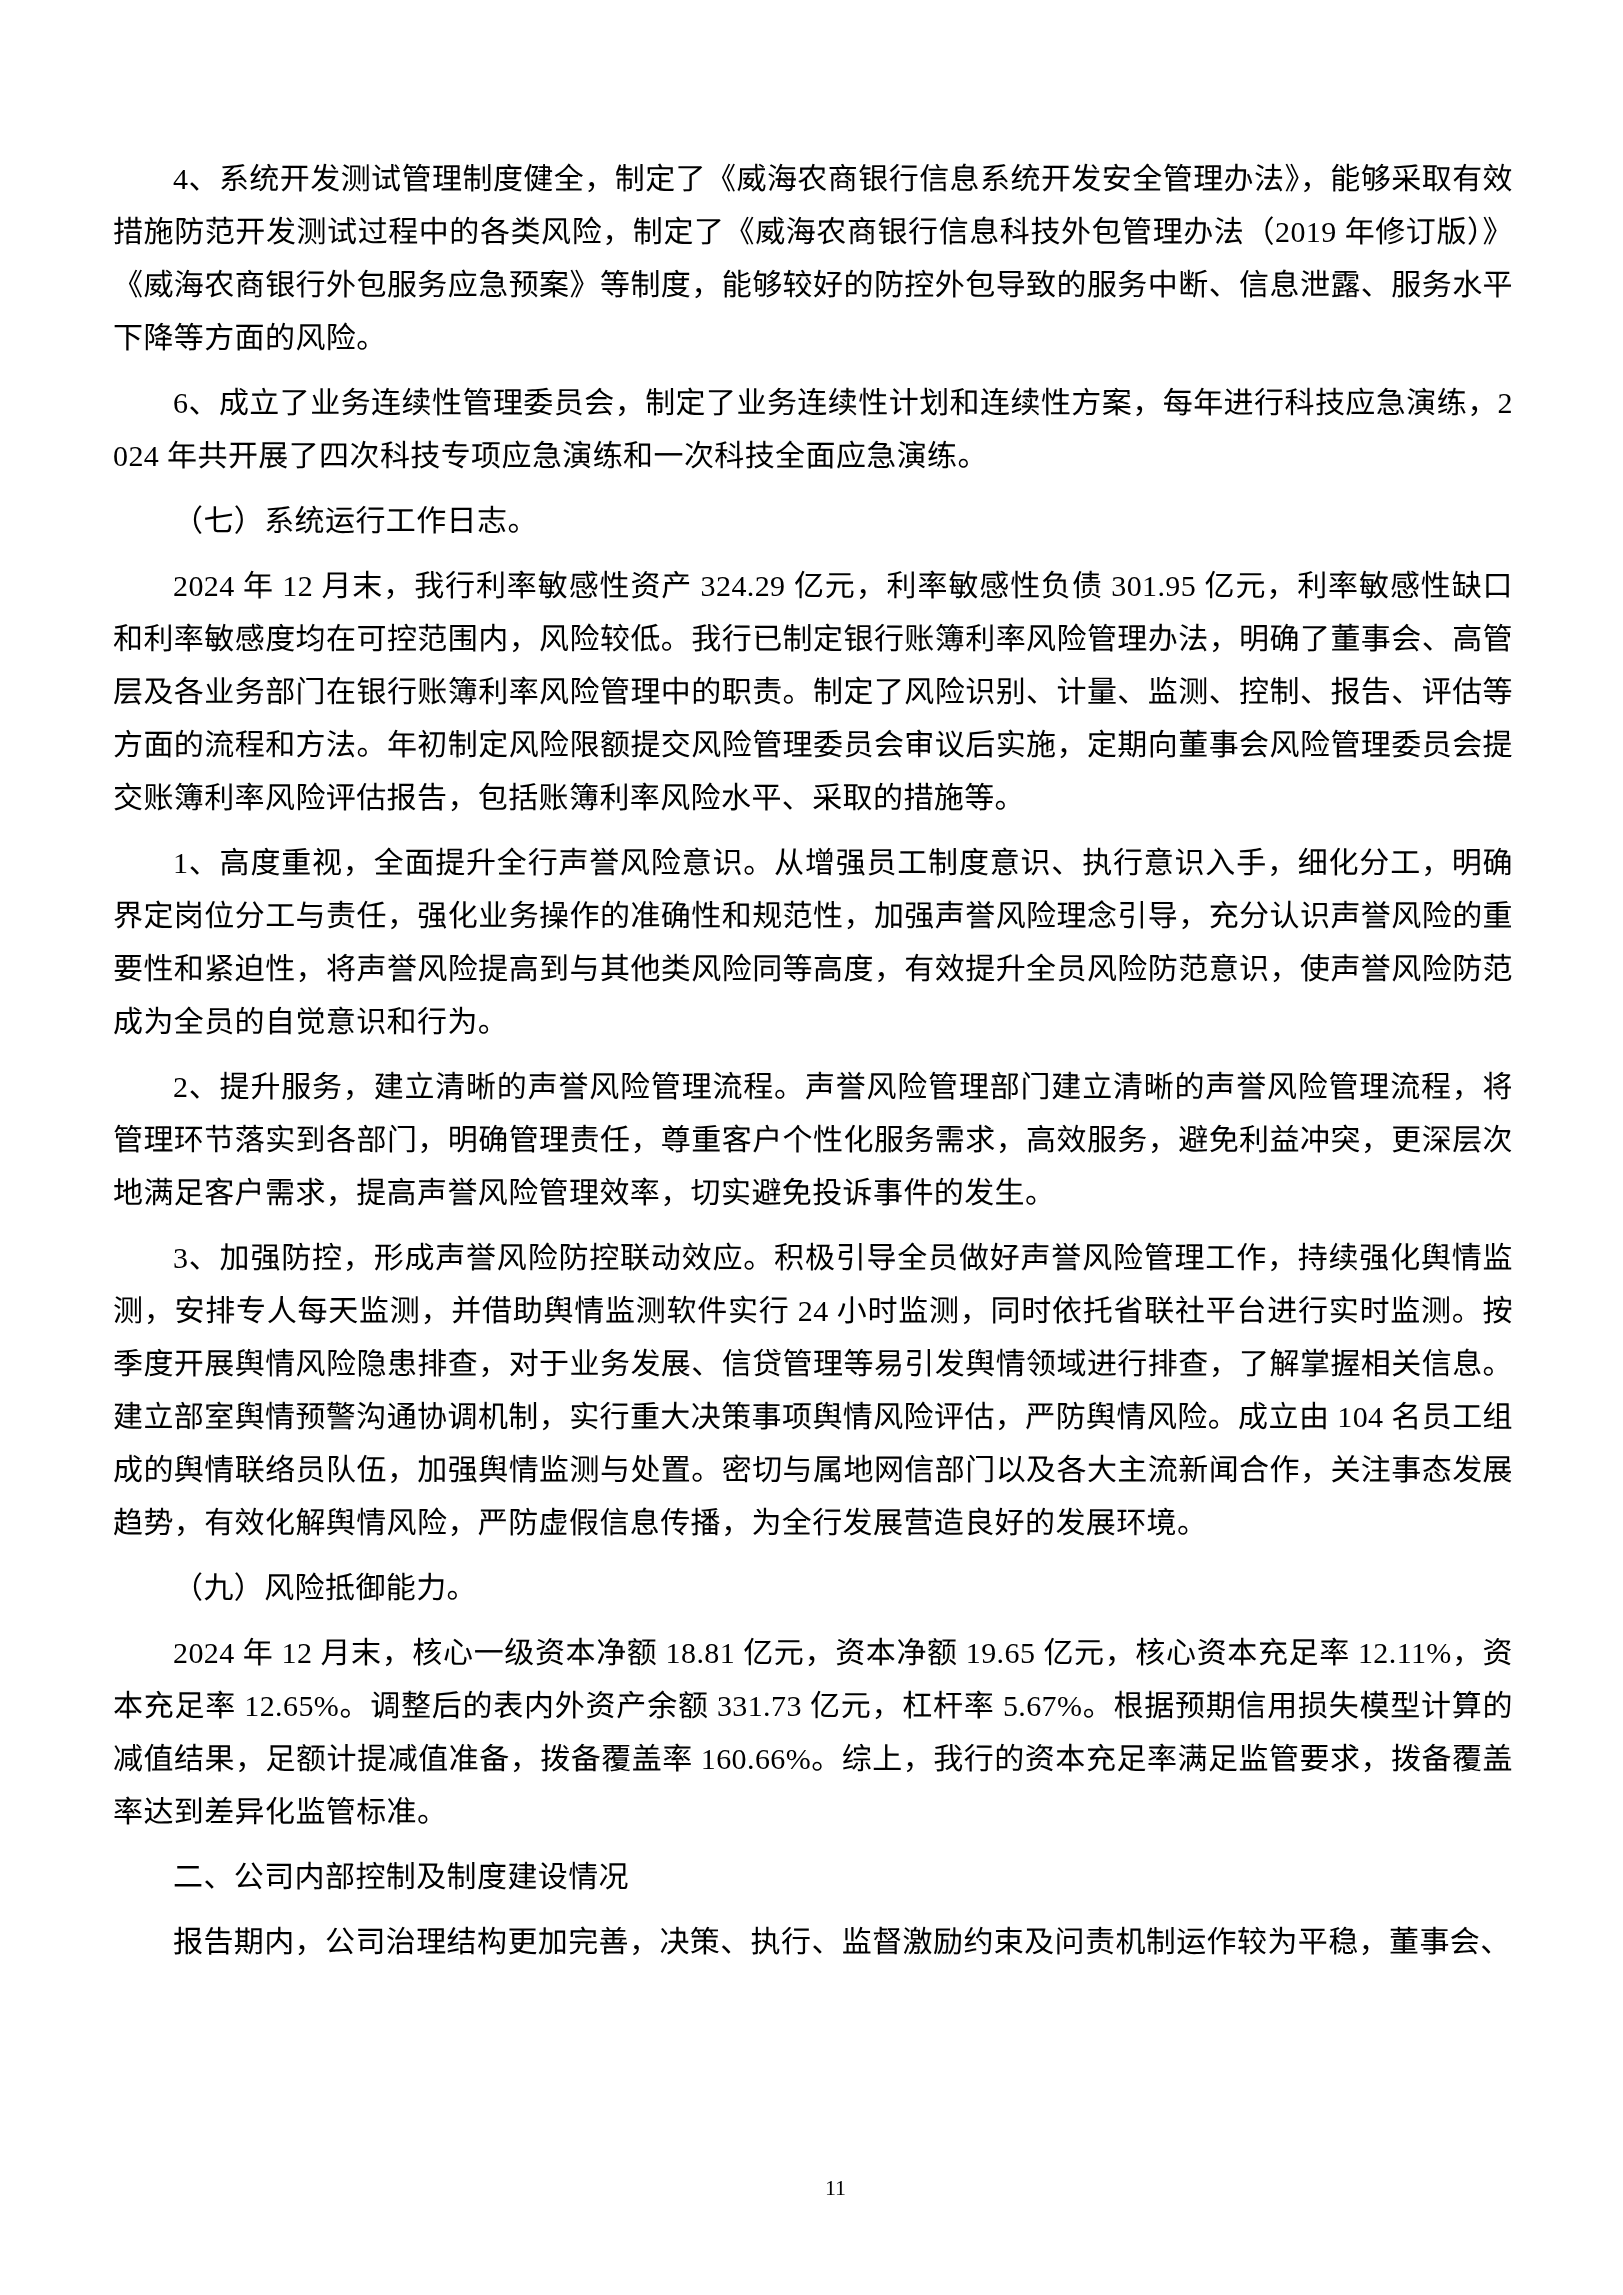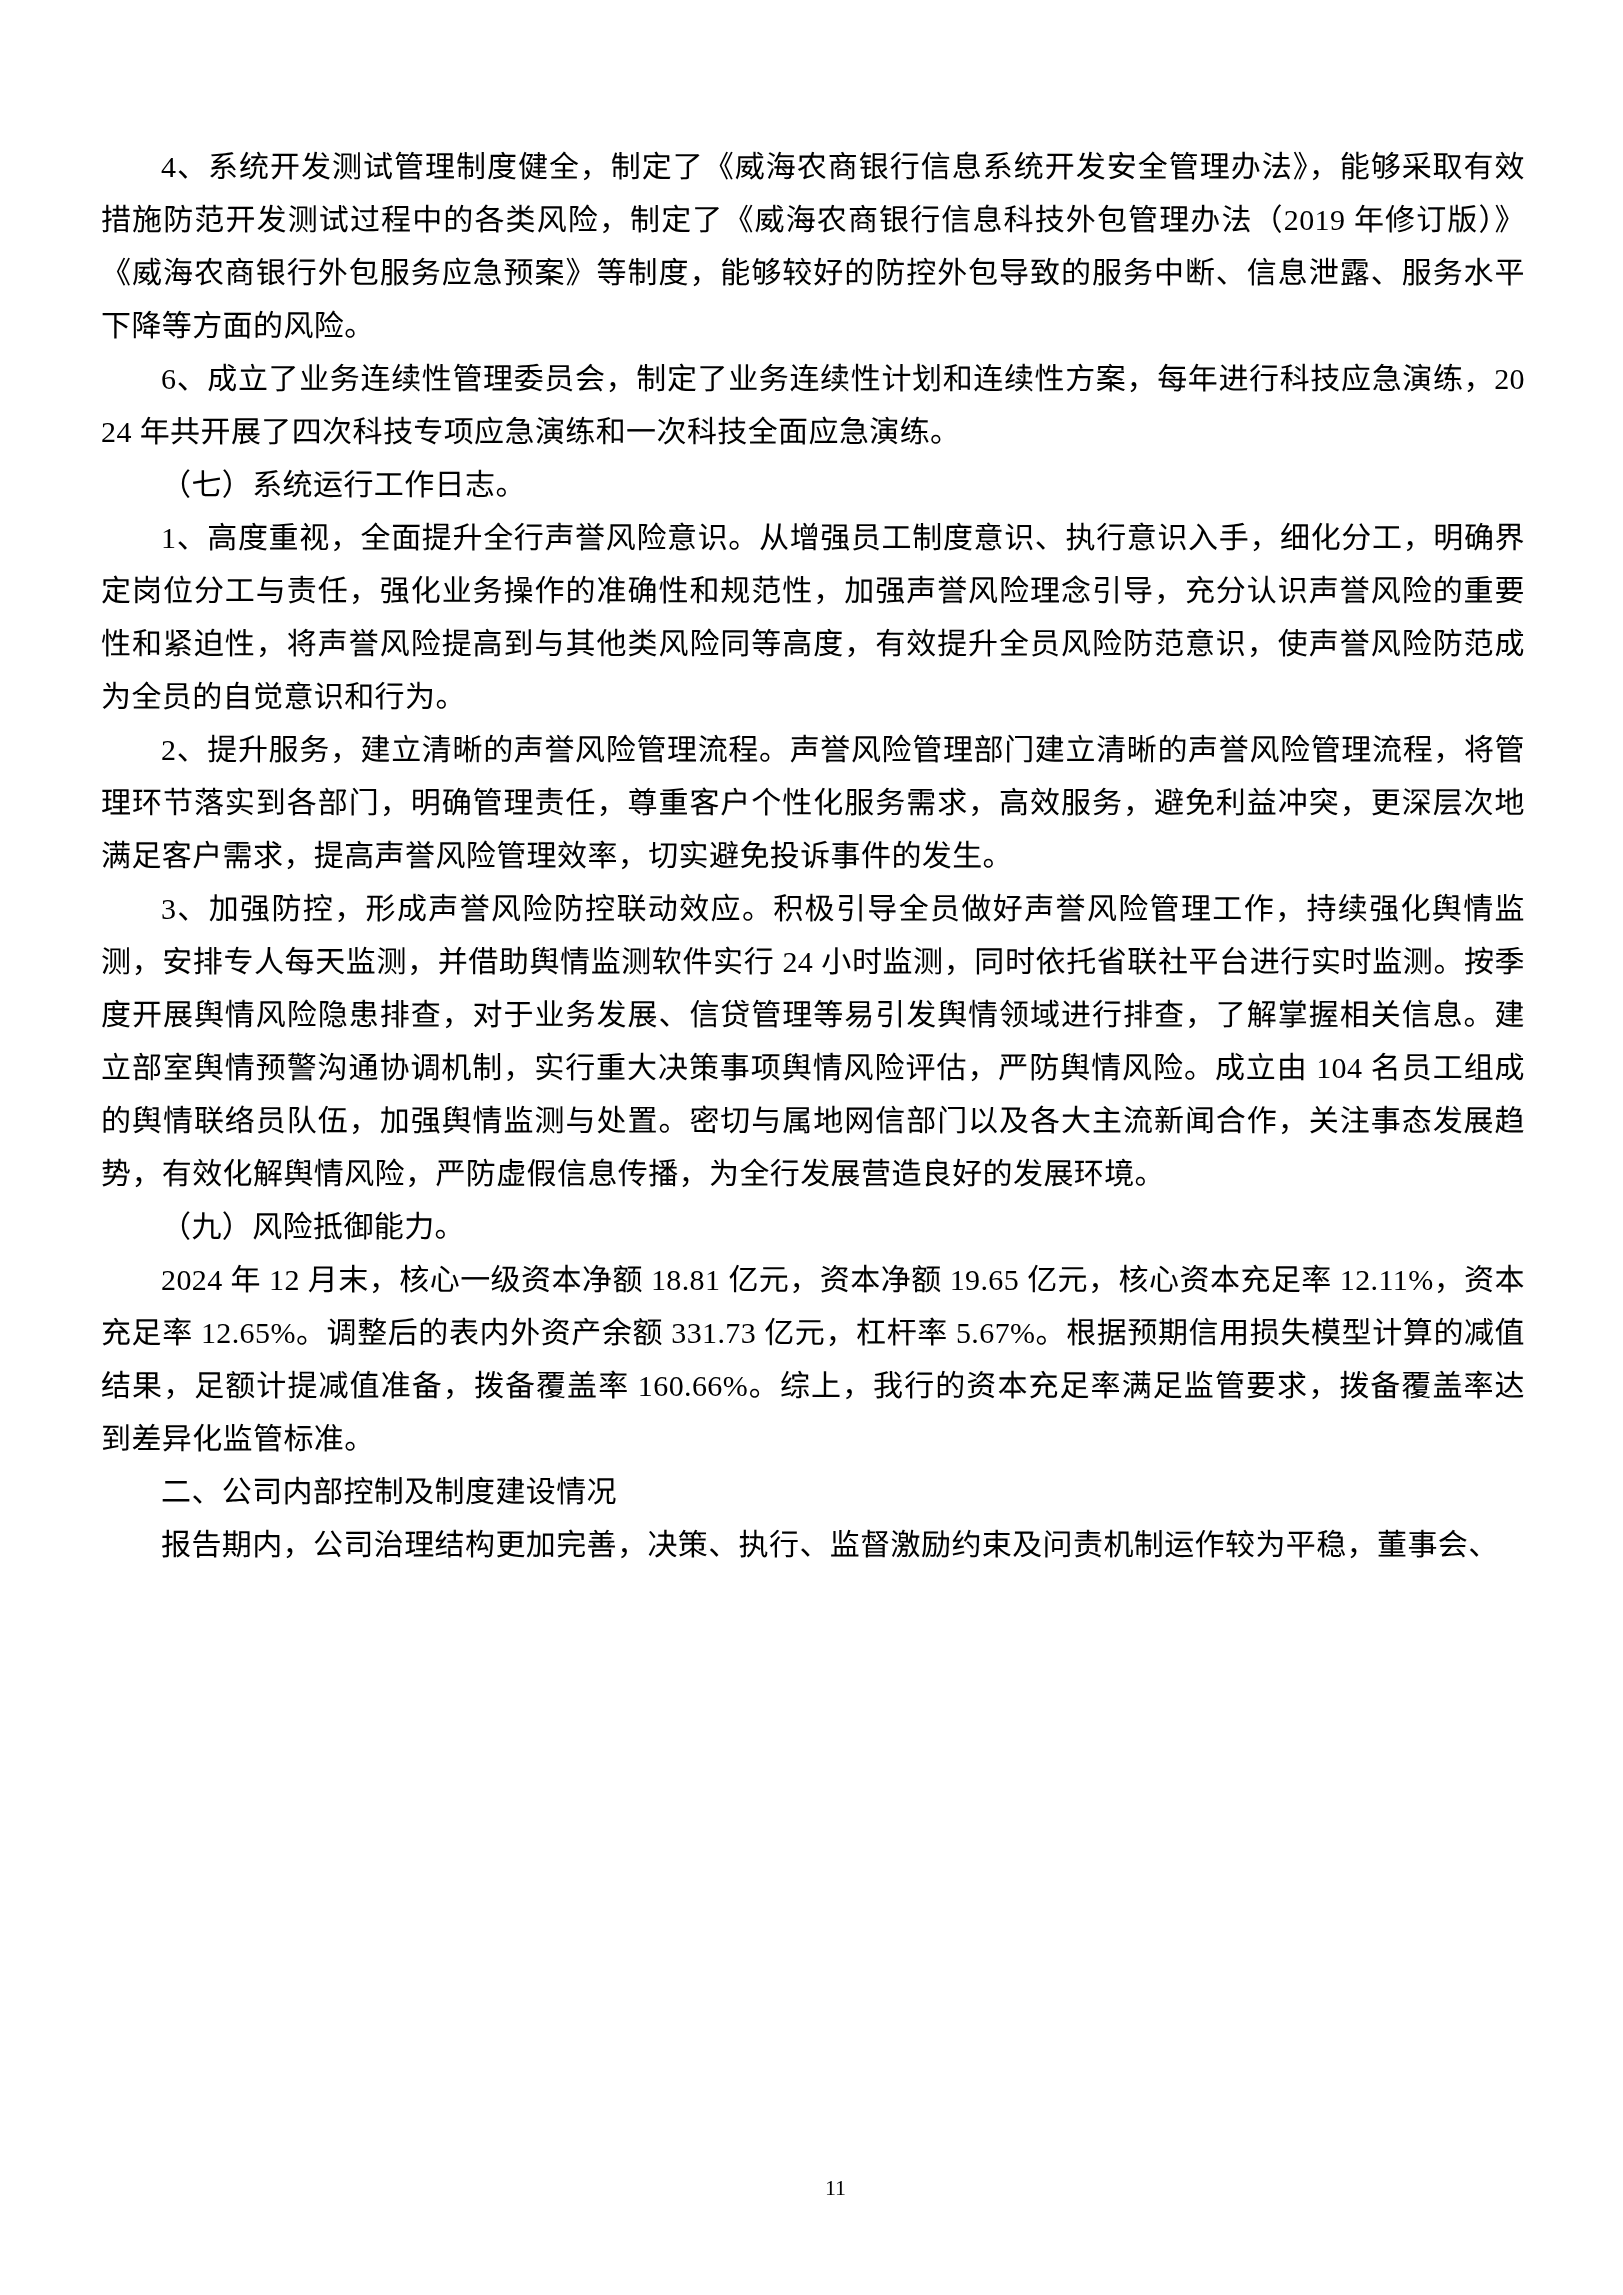--- a/index.html
+++ b/index.html
@@ -16,21 +16,21 @@
     font-family: "Liberation Serif", "DejaVu Serif", serif;
     overflow: hidden;
   }
   .content {
     position: absolute;
     left: 101px;
     top: 140px;
     width: 1424px;
   }
   .para {
-    margin: 0;
+    margin: 12px;
     padding: 0;
     font-size: 30px;
     line-height: 53px;
     text-align: justify;
     text-indent: 2em;
     letter-spacing: 0.4px;
     word-break: break-all;
   }
   .para.bold-heading {
     font-weight: normal;
@@ -50,20 +50,21 @@
   }
 </style>
 </head>
 <body>
 
 <div class="page">
   <div class="content">
     <p class="para">4、系统开发测试管理制度健全，制定了《威海农商银行信息系统开发安全管理办法》，能够采取有效措施防范开发测试过程中的各类风险，制定了《威海农商银行信息科技外包管理办法（2019 年修订版）》《威海农商银行外包服务应急预案》等制度，能够较好的防控外包导致的服务中断、信息泄露、服务水平下降等方面的风险。</p>
     <p class="para">6、成立了业务连续性管理委员会，制定了业务连续性计划和连续性方案，每年进行科技应急演练，2024 年共开展了四次科技专项应急演练和一次科技全面应急演练。</p>
     <p class="para">（七）系统运行工作日志。</p>
+    <p class="para">2024 年 12 月末，我行利率敏感性资产 324.29 亿元，利率敏感性负债 301.95 亿元，利率敏感性缺口和利率敏感度均在可控范围内，风险较低。我行已制定银行账簿利率风险管理办法，明确了董事会、高管层及各业务部门在银行账簿利率风险管理中的职责。制定了风险识别、计量、监测、控制、报告、评估等方面的流程和方法。年初制定风险限额提交风险管理委员会审议后实施，定期向董事会风险管理委员会提交账簿利率风险评估报告，包括账簿利率风险水平、采取的措施等。</p>
     <p class="para">1、高度重视，全面提升全行声誉风险意识。从增强员工制度意识、执行意识入手，细化分工，明确界定岗位分工与责任，强化业务操作的准确性和规范性，加强声誉风险理念引导，充分认识声誉风险的重要性和紧迫性，将声誉风险提高到与其他类风险同等高度，有效提升全员风险防范意识，使声誉风险防范成为全员的自觉意识和行为。</p>
     <p class="para">2、提升服务，建立清晰的声誉风险管理流程。声誉风险管理部门建立清晰的声誉风险管理流程，将管理环节落实到各部门，明确管理责任，尊重客户个性化服务需求，高效服务，避免利益冲突，更深层次地满足客户需求，提高声誉风险管理效率，切实避免投诉事件的发生。</p>
     <p class="para">3、加强防控，形成声誉风险防控联动效应。积极引导全员做好声誉风险管理工作，持续强化舆情监测，安排专人每天监测，并借助舆情监测软件实行 24 小时监测，同时依托省联社平台进行实时监测。按季度开展舆情风险隐患排查，对于业务发展、信贷管理等易引发舆情领域进行排查，了解掌握相关信息。建立部室舆情预警沟通协调机制，实行重大决策事项舆情风险评估，严防舆情风险。成立由 104 名员工组成的舆情联络员队伍，加强舆情监测与处置。密切与属地网信部门以及各大主流新闻合作，关注事态发展趋势，有效化解舆情风险，严防虚假信息传播，为全行发展营造良好的发展环境。</p>
     <p class="para">（九）风险抵御能力。</p>
     <p class="para">2024 年 12 月末，核心一级资本净额 18.81 亿元，资本净额 19.65 亿元，核心资本充足率 12.11%，资本充足率 12.65%。调整后的表内外资产余额 331.73 亿元，杠杆率 5.67%。根据预期信用损失模型计算的减值结果，足额计提减值准备，拨备覆盖率 160.66%。综上，我行的资本充足率满足监管要求，拨备覆盖率达到差异化监管标准。</p>
     <p class="para bold-heading">二、公司内部控制及制度建设情况</p>
     <p class="para">报告期内，公司治理结构更加完善，决策、执行、监督激励约束及问责机制运作较为平稳，董事会、</p>
   </div>
   <div class="page-number">11</div>
 </div>

